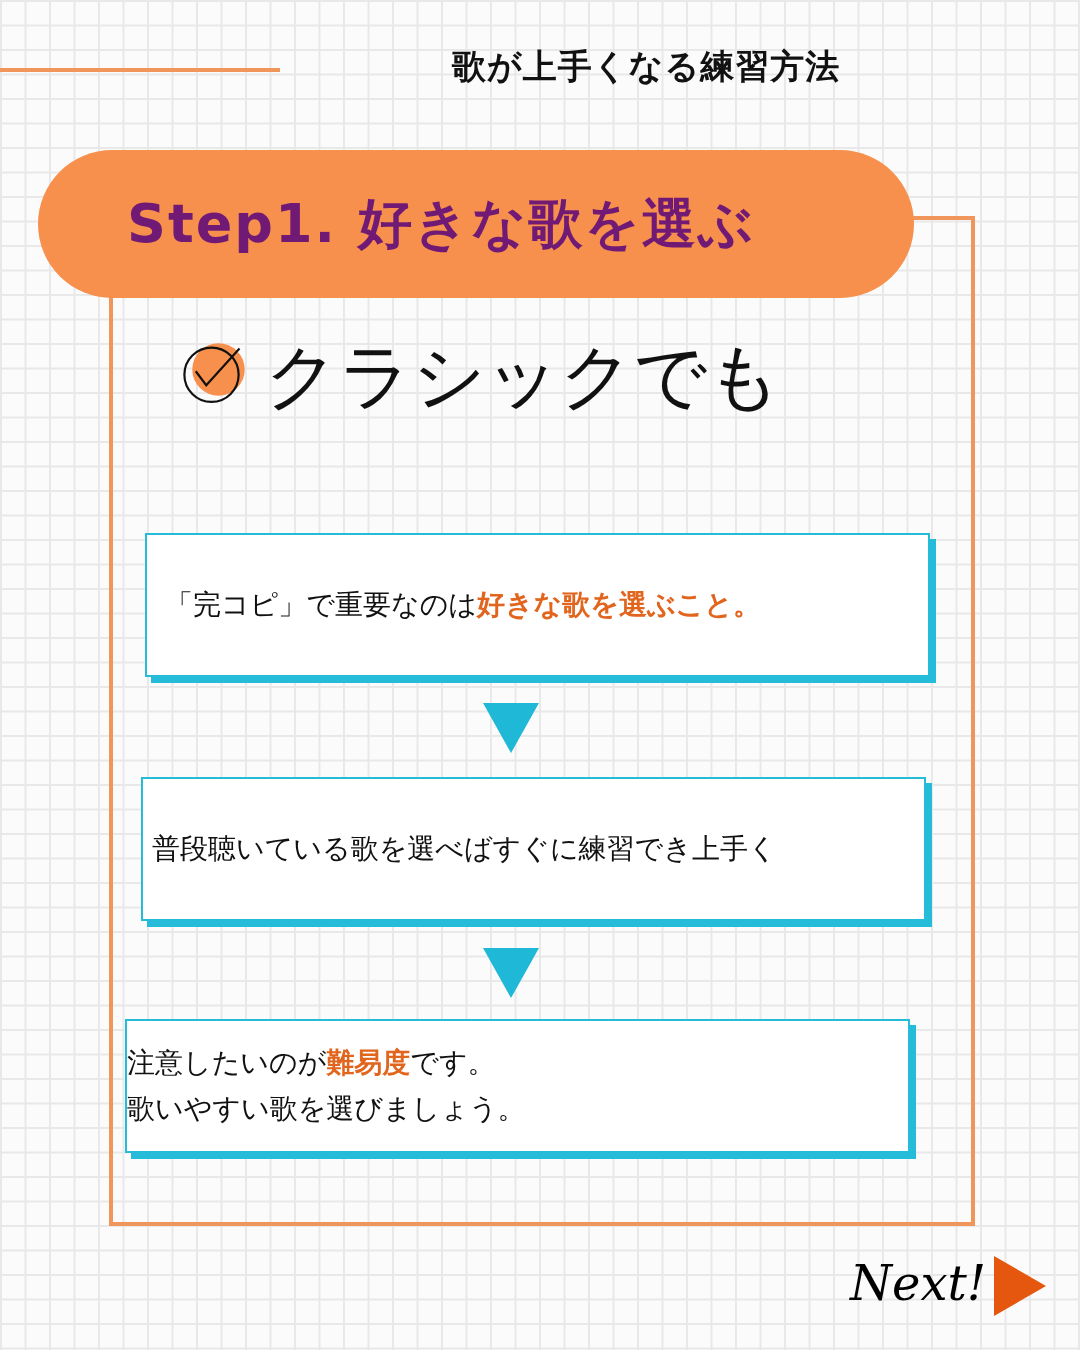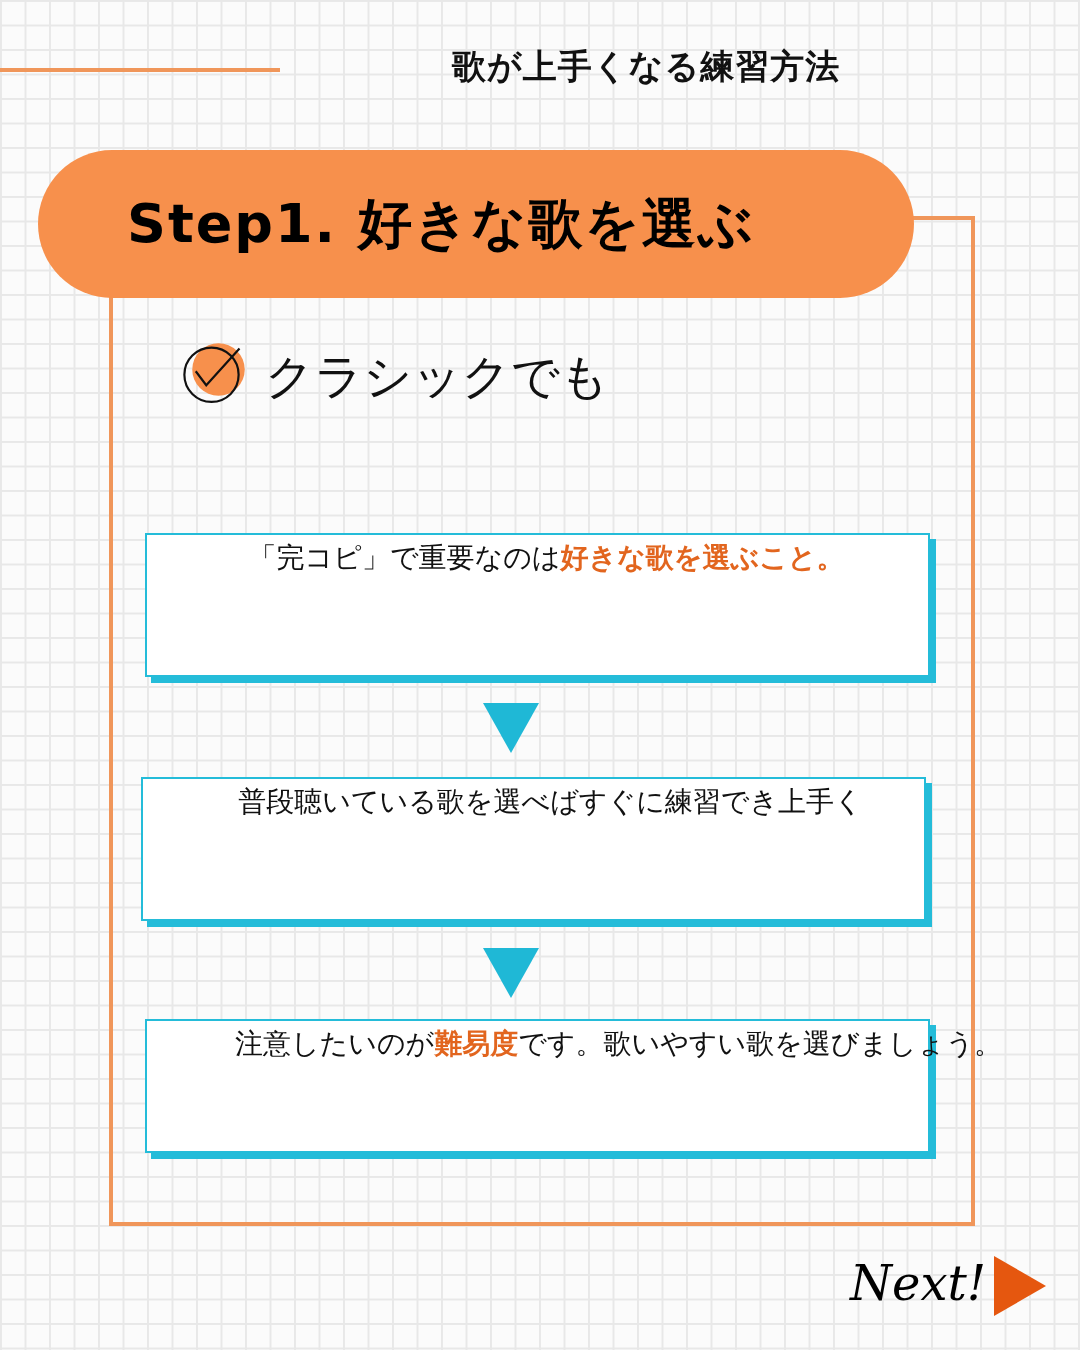--- a/index.html
+++ b/index.html
@@ -21,38 +21,38 @@
   .frame {
     position:absolute; left:109px; top:216px; width:858px; height:1002px;
     border:4px solid #f0965a; box-sizing:content-box;
   }
   .step-pill {
     position:absolute; left:38px; top:150px; width:876px; height:148px;
     background:#f7904c; border-radius:74px;
     display:flex; align-items:center; justify-content:center;
   }
   .step-pill span {
-    color:#000000; font-size:54px; font-weight:bold; letter-spacing:2px;
+    color:#701a75; font-size:54px; font-weight:bold; letter-spacing:2px;
     margin-right:70px; white-space:nowrap;
   }
   .check-icon { position:absolute; left:180px; top:338px; width:70px; height:70px; }
   .headline {
-    position:absolute; left:265px; top:338px; font-size:48px; line-height:77px;
+    position:absolute; left:265px; top:338px; font-size:72px; line-height:77px;
     color:#111; white-space:nowrap;
   }
   .box {
     position:absolute; background:#fff; border:2px solid #24bcd9;
     box-shadow:6px 6px 0 #24bcd9; box-sizing:border-box;
-    display:flex; flex-direction:row; justify-content:center;
+    display:flex; flex-direction:column; justify-content:center;
     font-size:28px; line-height:46px; color:#111; white-space:nowrap;
   }
   .box .hl { color:#e2651e; font-weight:bold; }
   .box1 { left:145px; top:533px; width:785px; height:144px; padding-left:18px; }
-  .box2 { left:141px; top:777px; width:785px; height:144px; padding-left:34px; }
-  .box3 { left:145px; top:1019px; width:785px; height:134px; padding-left:162px; }
+  .box2 { left:141px; top:777px; width:785px; height:144px; padding-left:9px; }
+  .box3 { left:125px; top:1019px; width:785px; height:134px; }
   .arrow-down {
     position:absolute; width:0; height:0;
     border-left:28px solid transparent; border-right:28px solid transparent;
     border-top:50px solid #1fb8d6;
   }
   .arrow1 { left:483px; top:703px; }
   .arrow2 { left:483px; top:948px; }
   .next-label {
     position:absolute; left:850px; top:1255px; font-size:48px; font-style:italic;
     font-family:"DejaVu Serif", serif; color:#000000; white-space:nowrap;

